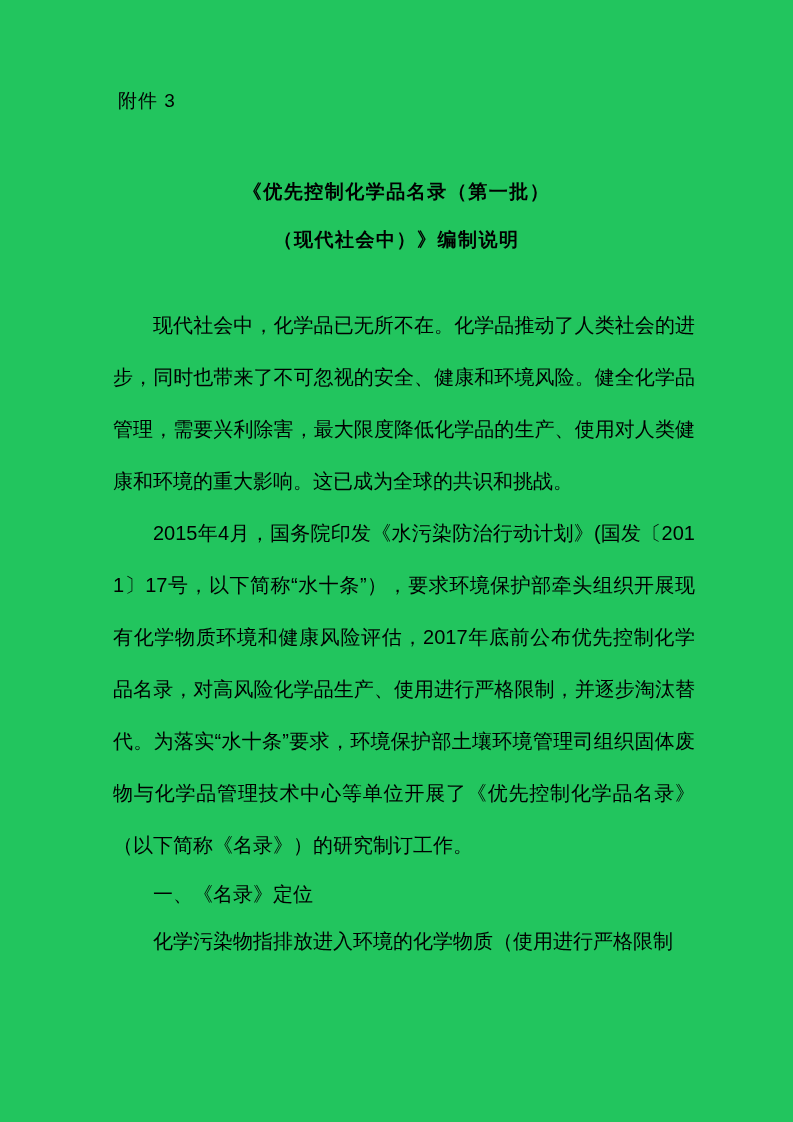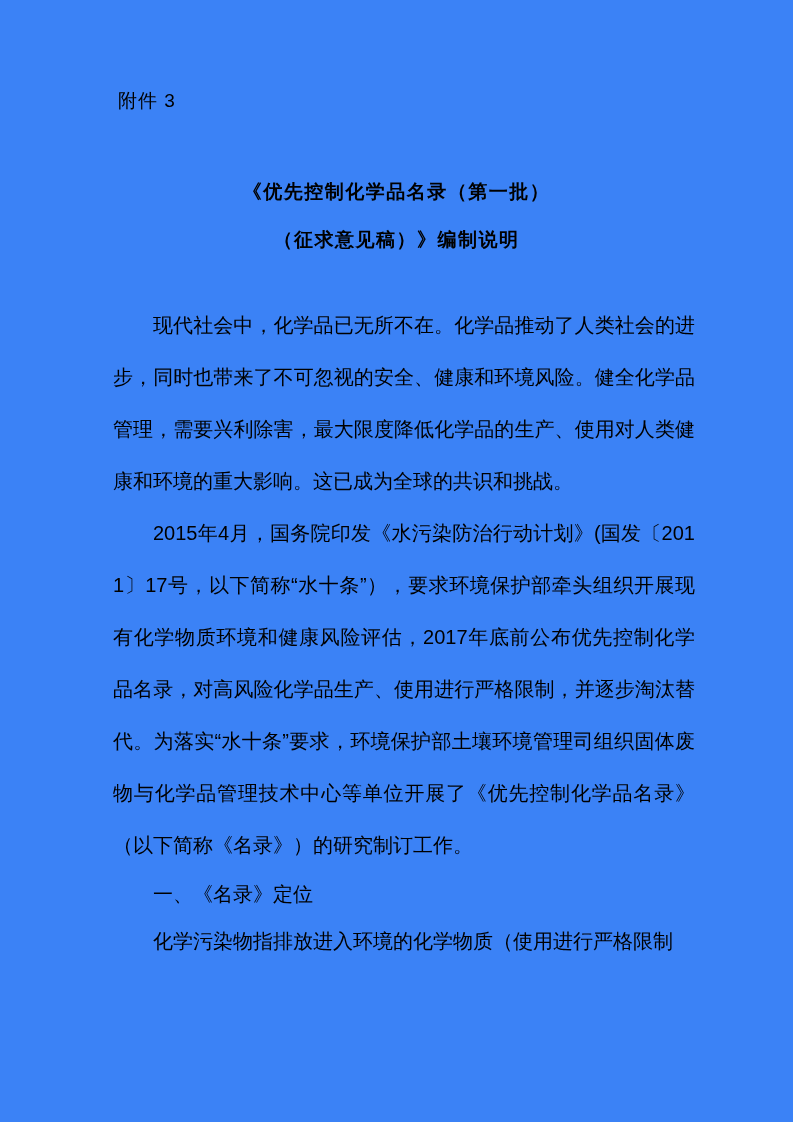--- a/index.html
+++ b/index.html
@@ -4,21 +4,21 @@
 <style>
   html, body {
     margin: 0;
     padding: 0;
     background: #ffffff;
   }
   .page {
     position: relative;
     width: 793px;
     height: 1122px;
-    background: #3b82f6;
+    background: #22c55e;
     color: #000000;
     font-family: "Liberation Sans", sans-serif;
     overflow: hidden;
   }
   .attachment {
     position: absolute;
     left: 118px;
     top: 88px;
     font-size: 19px;
     letter-spacing: 1px;
@@ -58,21 +58,21 @@
 </style>
 </head>
 <body>
 
 <div class="page">
 
   <div class="attachment">附件 3</div>
 
   <div class="doc-title">
     <div>《优先控制化学品名录（第一批）</div>
-    <div>（征求意见稿）》编制说明</div>
+    <div>（现代社会中）》编制说明</div>
   </div>
 
   <div class="content">
     <p class="para">现代社会中，化学品已无所不在。化学品推动了人类社会的进步，同时也带来了不可忽视的安全、健康和环境风险。健全化学品管理，需要兴利除害，最大限度降低化学品的生产、使用对人类健康和环境的重大影响。这已成为全球的共识和挑战。</p>
     <p class="para">2015年4月，国务院印发《水污染防治行动计划》(国发〔2011〕17号，以下简称“水十条”），要求环境保护部牵头组织开展现有化学物质环境和健康风险评估，2017年底前公布优先控制化学品名录，对高风险化学品生产、使用进行严格限制，并逐步淘汰替代。为落实“水十条”要求，环境保护部土壤环境管理司组织固体废物与化学品管理技术中心等单位开展了《优先控制化学品名录》（以下简称《名录》）的研究制订工作。</p>
     <p class="para tight heading">一、《名录》定位</p>
     <p class="para tight">化学污染物指排放进入环境的化学物质（使用进行严格限制</p>
   </div>
 
 </div>

